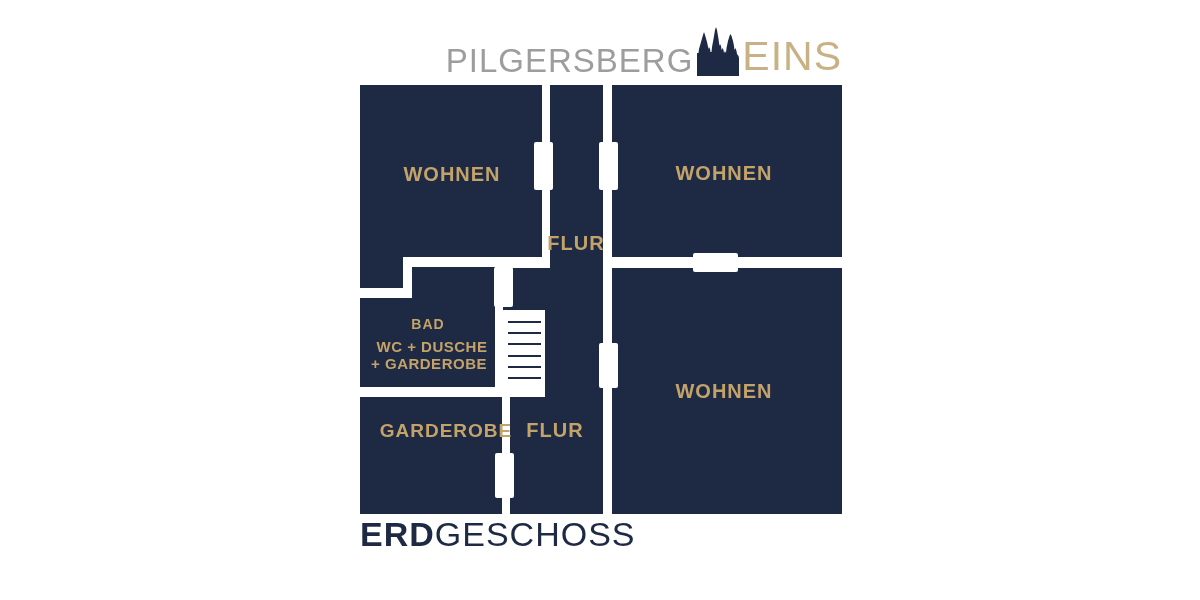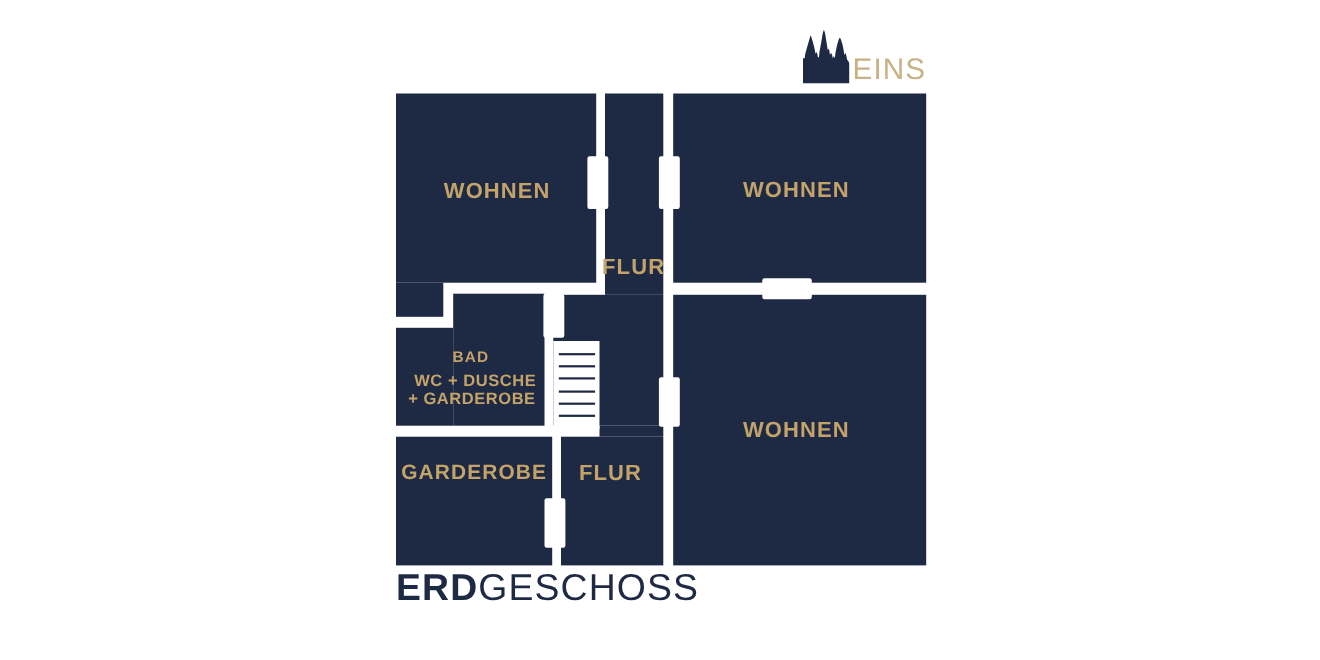--- a/index.html
+++ b/index.html
@@ -28,21 +28,21 @@
     align-items: flex-end;
   }
   .brand-main {
     font-size: 33px;
     line-height: 1;
     color: var(--logo_gray);
     letter-spacing: 1px;
     font-weight: normal;
   }
   .brand-accent {
-    font-size: 27px;
+    font-size: 41px;
     line-height: 1;
     color: var(--logo_gold);
     letter-spacing: 1px;
     font-weight: normal;
   }
   .brand-icon { margin: 0 1px 1px 2px; }
   .brand-icon svg { display: block; }
 
   
   .plan {
@@ -104,41 +104,42 @@
   .d6 { left: 135px; top: 368px; width: 19px; height: 45px; }
 
   .l-wohnen-tl { left: 92px;  top: 89px; }
   .l-wohnen-tr { left: 364px; top: 88px; }
   .l-wohnen-br { left: 364px; top: 306px; }
   .l-flur-top  { left: 216px; top: 158px; }
   .l-flur-bot  { left: 195px; top: 345px; }
   .l-bad       { left: 68px;  top: 239px; }
   .l-bad-sub1  { left: 72px;  top: 261px; }
   .l-bad-sub2  { left: 69px;  top: 278px; }
-  .l-garderobe { left: 71px;  top: 345px; }
+  .l-garderobe { left: 86px;  top: 345px; }
 
   
   .floor-title {
     position: absolute;
     left: 360px;
     top: 517px;
     font-size: 34px;
     line-height: 1;
     letter-spacing: 1px;
     color: var(--navy);
   }
   .floor-title .bold  { font-weight: bold; }
   .floor-title .light { font-weight: normal; }
 </style>
 </head>
 <body>
 
 <div class="page">
 
   <div class="brand">
+    <span class="brand-main">PILGERSBERG</span>
     <span class="brand-icon">
       <svg width="46" height="50" viewBox="0 0 46 50" aria-hidden="true">
         <polygon fill="#1e2944" points="2,50 2,27 3.5,27 4,23 6,16 8,9 9,6 10,9 12,16 13.5,23 14,21 15,23 15.5,26 16.5,26 17,21 18.5,13 20,4 21,1 22,4 23.5,13 24.5,20 25,18 26,20 26.5,24 27.5,22 28.5,24 29,27 30,25 31,27 31.5,22 33,15 34.5,10 35.5,8 36.5,10 38,15 39,20 39.5,24 40.5,22 41.5,25 42,28 43.5,30 44,32 44,50"></polygon>
       </svg>
     </span>
     <span class="brand-accent">EINS</span>
   </div>
 
   <div class="plan">
 

